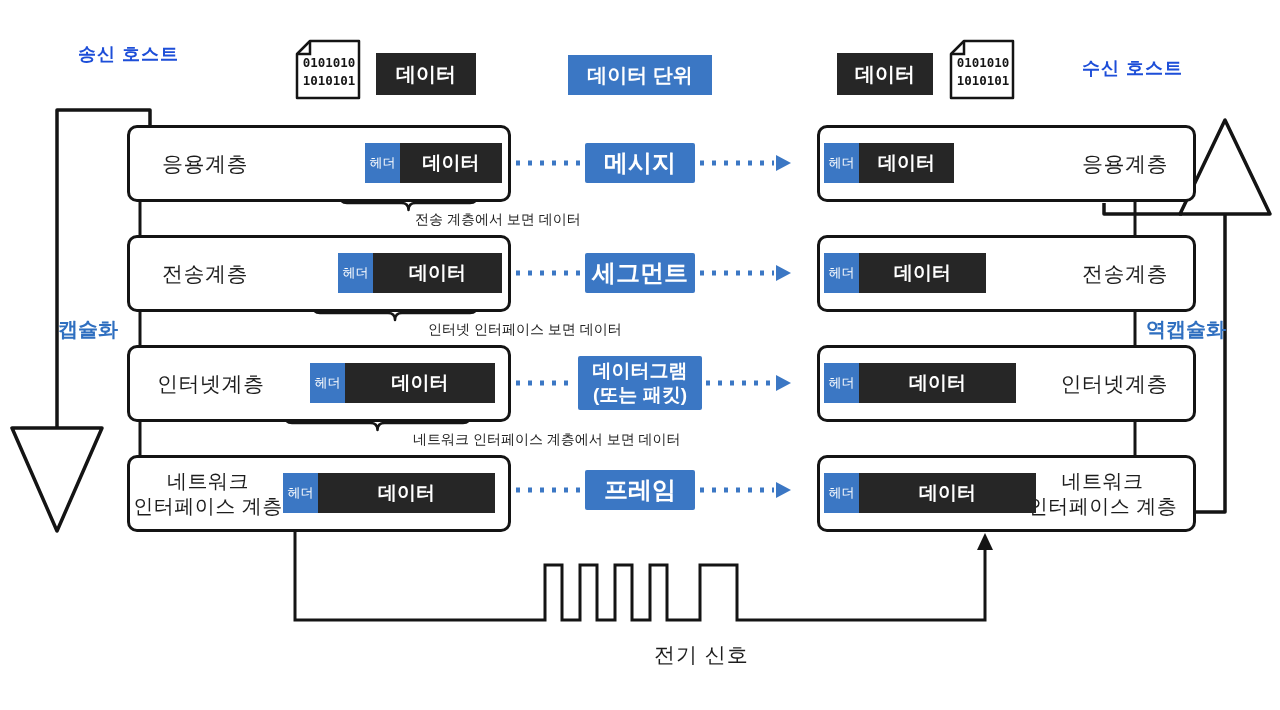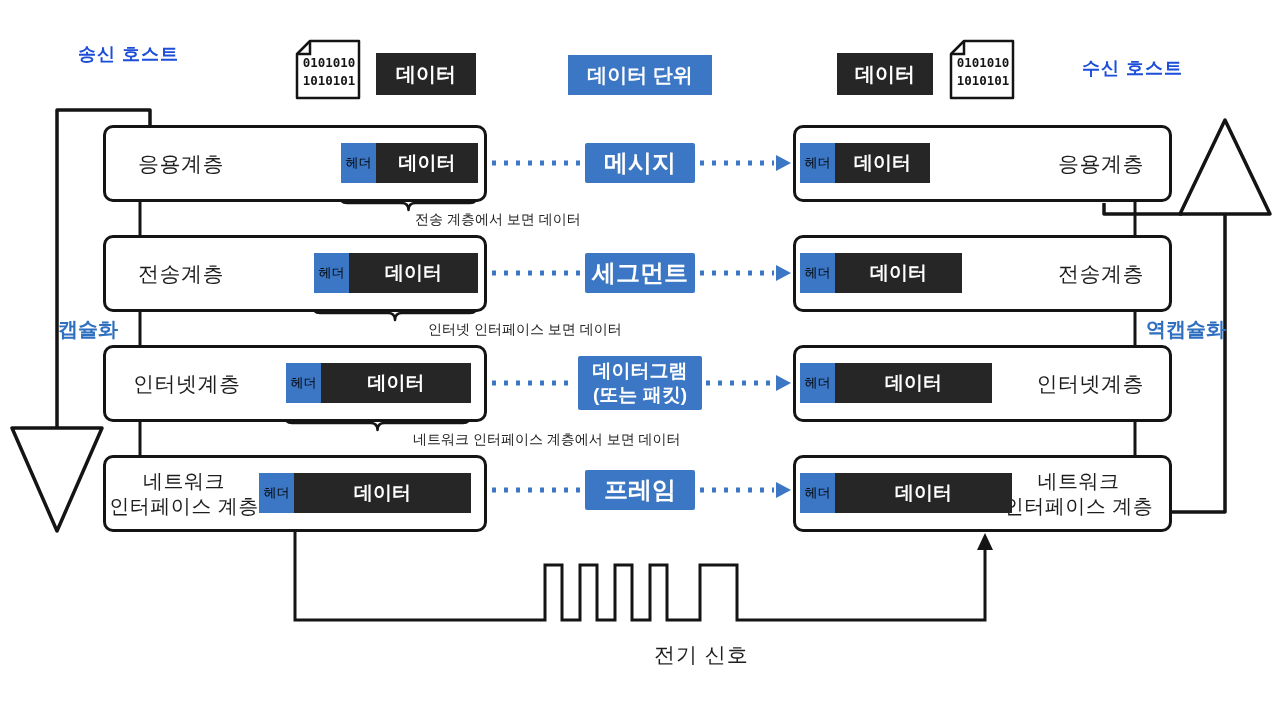--- a/index.html
+++ b/index.html
@@ -4,26 +4,26 @@
 <style>
   * { margin:0; padding:0; box-sizing:border-box; }
   html,body { background:#ffffff; }
   body { font-family:"Liberation Sans","DejaVu Sans",sans-serif; }
   #stage { position:relative; width:1280px; height:710px; background:#ffffff; overflow:hidden; }
   .abs { position:absolute; }
   svg.overlay { position:absolute; left:0; top:0; z-index:1; }
 
   .host-label { font-size:18px; font-weight:600; color:#1d4ed8; letter-spacing:1px; z-index:2; }
 
-  .layer-box { position:absolute; border:3px solid #141414; border-radius:10px; background:#ffffff; z-index:2; }
+  .layer-box { position:absolute; border:3px solid #141414; border-radius:10px; background:#ffffff; z-index:2;margin-left:24px; }
   .layer-name { position:absolute; top:50%; transform:translateY(-50%); font-size:21px; color:#1d1d1d; letter-spacing:.5px; }
   .pre { white-space:pre-line; text-align:center; line-height:1.25; font-size:20px; }
 
   .pdu { position:absolute; display:flex; height:40px; z-index:3; }
-  .pdu .hdr { width:35px; background:#3B77C4; color:#000000; font-size:13px;
+  .pdu .hdr { width:35px; background:#3B77C4; color:#ffffff; font-size:13px;
               display:flex; align-items:center; justify-content:center; }
   .pdu .dat { background:#262626; color:#ffffff; font-size:19px; font-weight:600;
               display:flex; align-items:center; justify-content:center; }
 
   .black-box { position:absolute; background:#262626; color:#ffffff; font-size:20px; font-weight:600;
                display:flex; align-items:center; justify-content:center; z-index:2; }
   .blue-box  { position:absolute; background:#3B77C4; color:#ffffff; font-size:20px; font-weight:700;
                display:flex; align-items:center; justify-content:center; z-index:2; }
   .unit-box  { position:absolute; background:#3B77C4; color:#ffffff; font-size:24px; font-weight:700;
                display:flex; align-items:center; justify-content:center; z-index:2; border-radius:2px;

